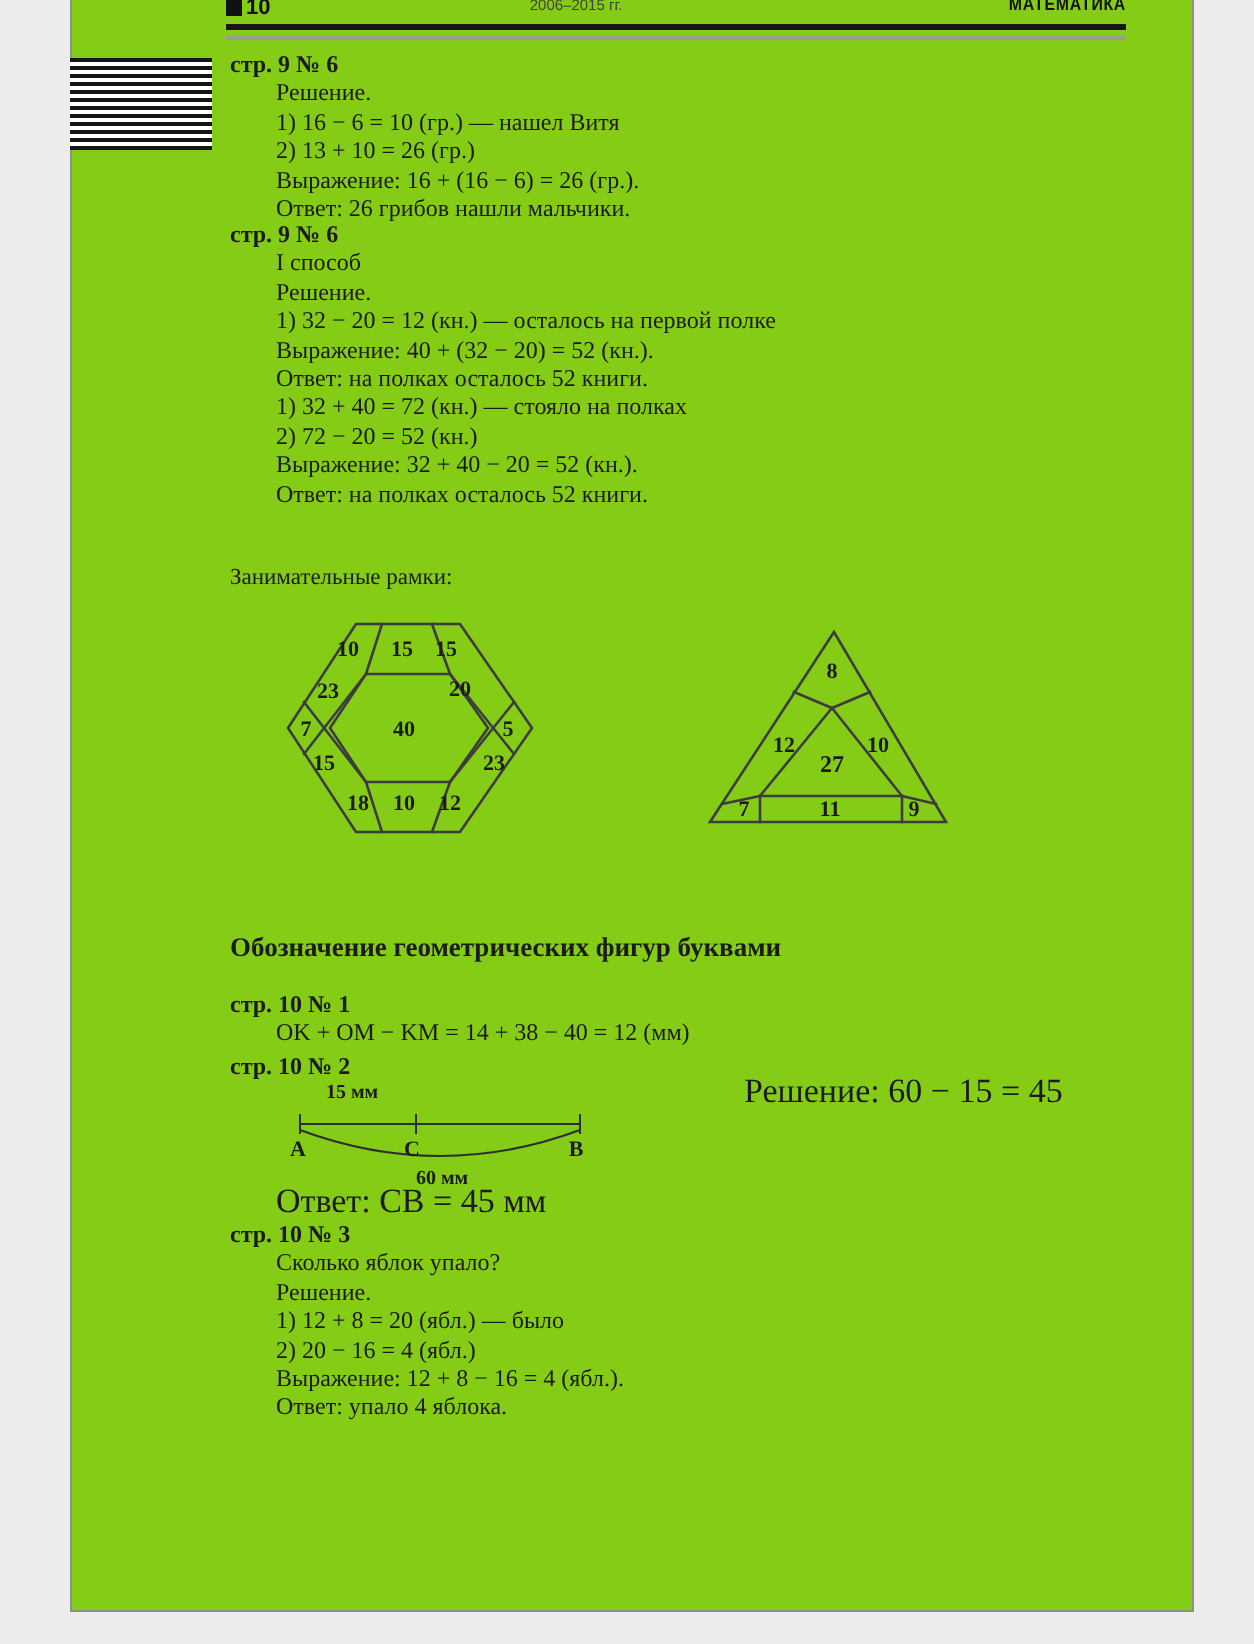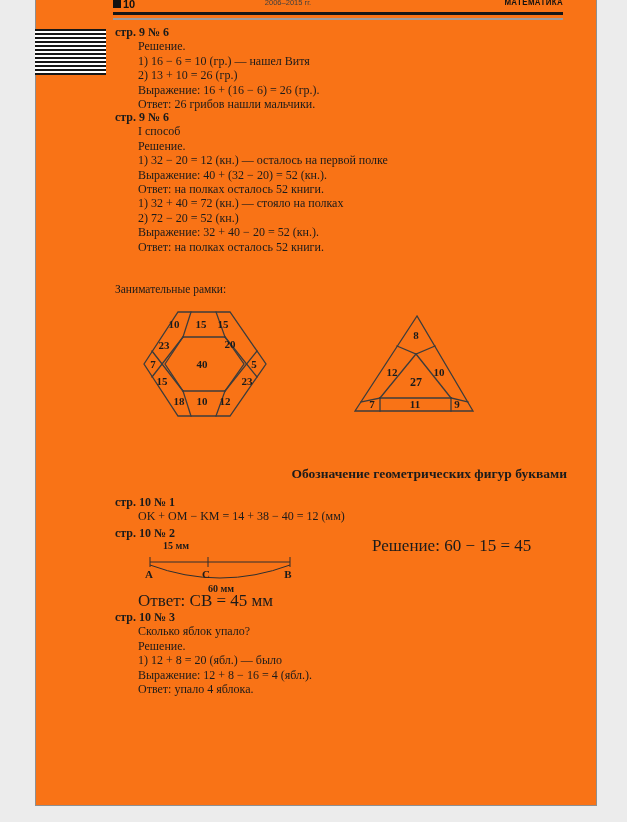--- a/index.html
+++ b/index.html
@@ -1,37 +1,37 @@
 <!DOCTYPE html>
 <html><head>
 <meta charset="utf-8">
 <style>
   *{margin:0;padding:0;box-sizing:border-box}
   html,body{width:627px;height:822px;overflow:hidden}
   body{background:#ececec;font-family:"Liberation Serif","DejaVu Serif",serif;color:#1b1b1b}
-  .page{position:absolute;left:35px;top:0;width:562px;height:806px;background:#f97316;
+  .page{position:absolute;left:35px;top:0;width:562px;height:806px;background:#84cc16;
         border:1px solid #8f8f8f;border-top:none}
   .stripes{position:absolute;left:-1px;top:29px;width:71px;height:46px;
            background:repeating-linear-gradient(180deg,#161616 0 2px,#ffffff 2px 4px)}
   .hdr-num{position:absolute;left:77px;top:-3px;height:14px;display:flex;align-items:center;gap:2px;
            font-family:"Liberation Sans",sans-serif;font-weight:bold;font-size:11px;color:#111}
   .hdr-square{display:inline-block;width:8px;height:8px;background:#111}
   .hdr-years{position:absolute;left:177px;top:-2px;width:150px;text-align:center;
              font-family:"Liberation Sans",sans-serif;font-size:7.5px;color:#3f3f3f}
   .hdr-brand{position:absolute;left:430px;top:-3px;width:97px;text-align:right;
              font-family:"Liberation Sans",sans-serif;font-weight:bold;font-size:9px;
              letter-spacing:.4px;color:#111;transform:scaleX(.88);transform-origin:right top}
   .rule1{position:absolute;left:77px;top:12px;width:450px;height:3px;background:#161616}
   .rule2{position:absolute;left:77px;top:18px;width:450px;height:2px;background:#9c9c9c}
   .block{position:absolute;font-size:12px;line-height:14.4px;white-space:nowrap}
   .lbl{font-weight:bold}
   .tline{padding-left:23px}
   .pre{}
   .frames-heading{position:absolute;left:79px;top:283px;font-weight:normal;font-size:11.5px}
-  .geo-heading{position:absolute;left:79px;top:466px;width:452px;text-align:right;
+  .geo-heading{position:absolute;left:79px;top:466px;width:452px;text-align:left;
                font-weight:bold;font-size:13.5px}
   .ln{position:absolute;font-size:17px;line-height:14.4px;white-space:nowrap}
   svg{position:absolute;overflow:visible}
   svg text{font-family:"Liberation Serif","DejaVu Serif",serif;font-weight:bold;
            font-size:11px;fill:#1b1b1b;text-anchor:middle}
   .shape{fill:none;stroke:#3c3c3c;stroke-width:1.3;stroke-linecap:square}
   .thin{fill:none;stroke:#2e2e2e;stroke-width:1}
   .seg-label{font-size:10px}
   .pt-label{font-size:11px}
 </style>
@@ -162,18 +162,19 @@
     <span class="pre">Ответ:</span>
     <span>CB = 45 мм</span>
   </div>
 
   <div class="block" style="left:79px;top:610px">
     <div class="lbl">стр. 10 № 3</div>
     <div>
         <div class="tline"><span>Сколько яблок упало?</span></div>
         <div class="tline"><span class="pre">Решение.</span></div>
         <div class="tline"><span>1) 12 + 8 = 20 (ябл.) — было</span></div>
+        <div class="tline"><span>2) 20 − 16 = 4 (ябл.)</span></div>
         <div class="tline"><span>Выражение: 12 + 8 − 16 = 4 (ябл.).</span></div>
         <div class="tline"><span class="pre">Ответ:</span><span> упало 4 яблока.</span></div>
       </div>
   </div>
 
 </div>
 
 </body></html>

